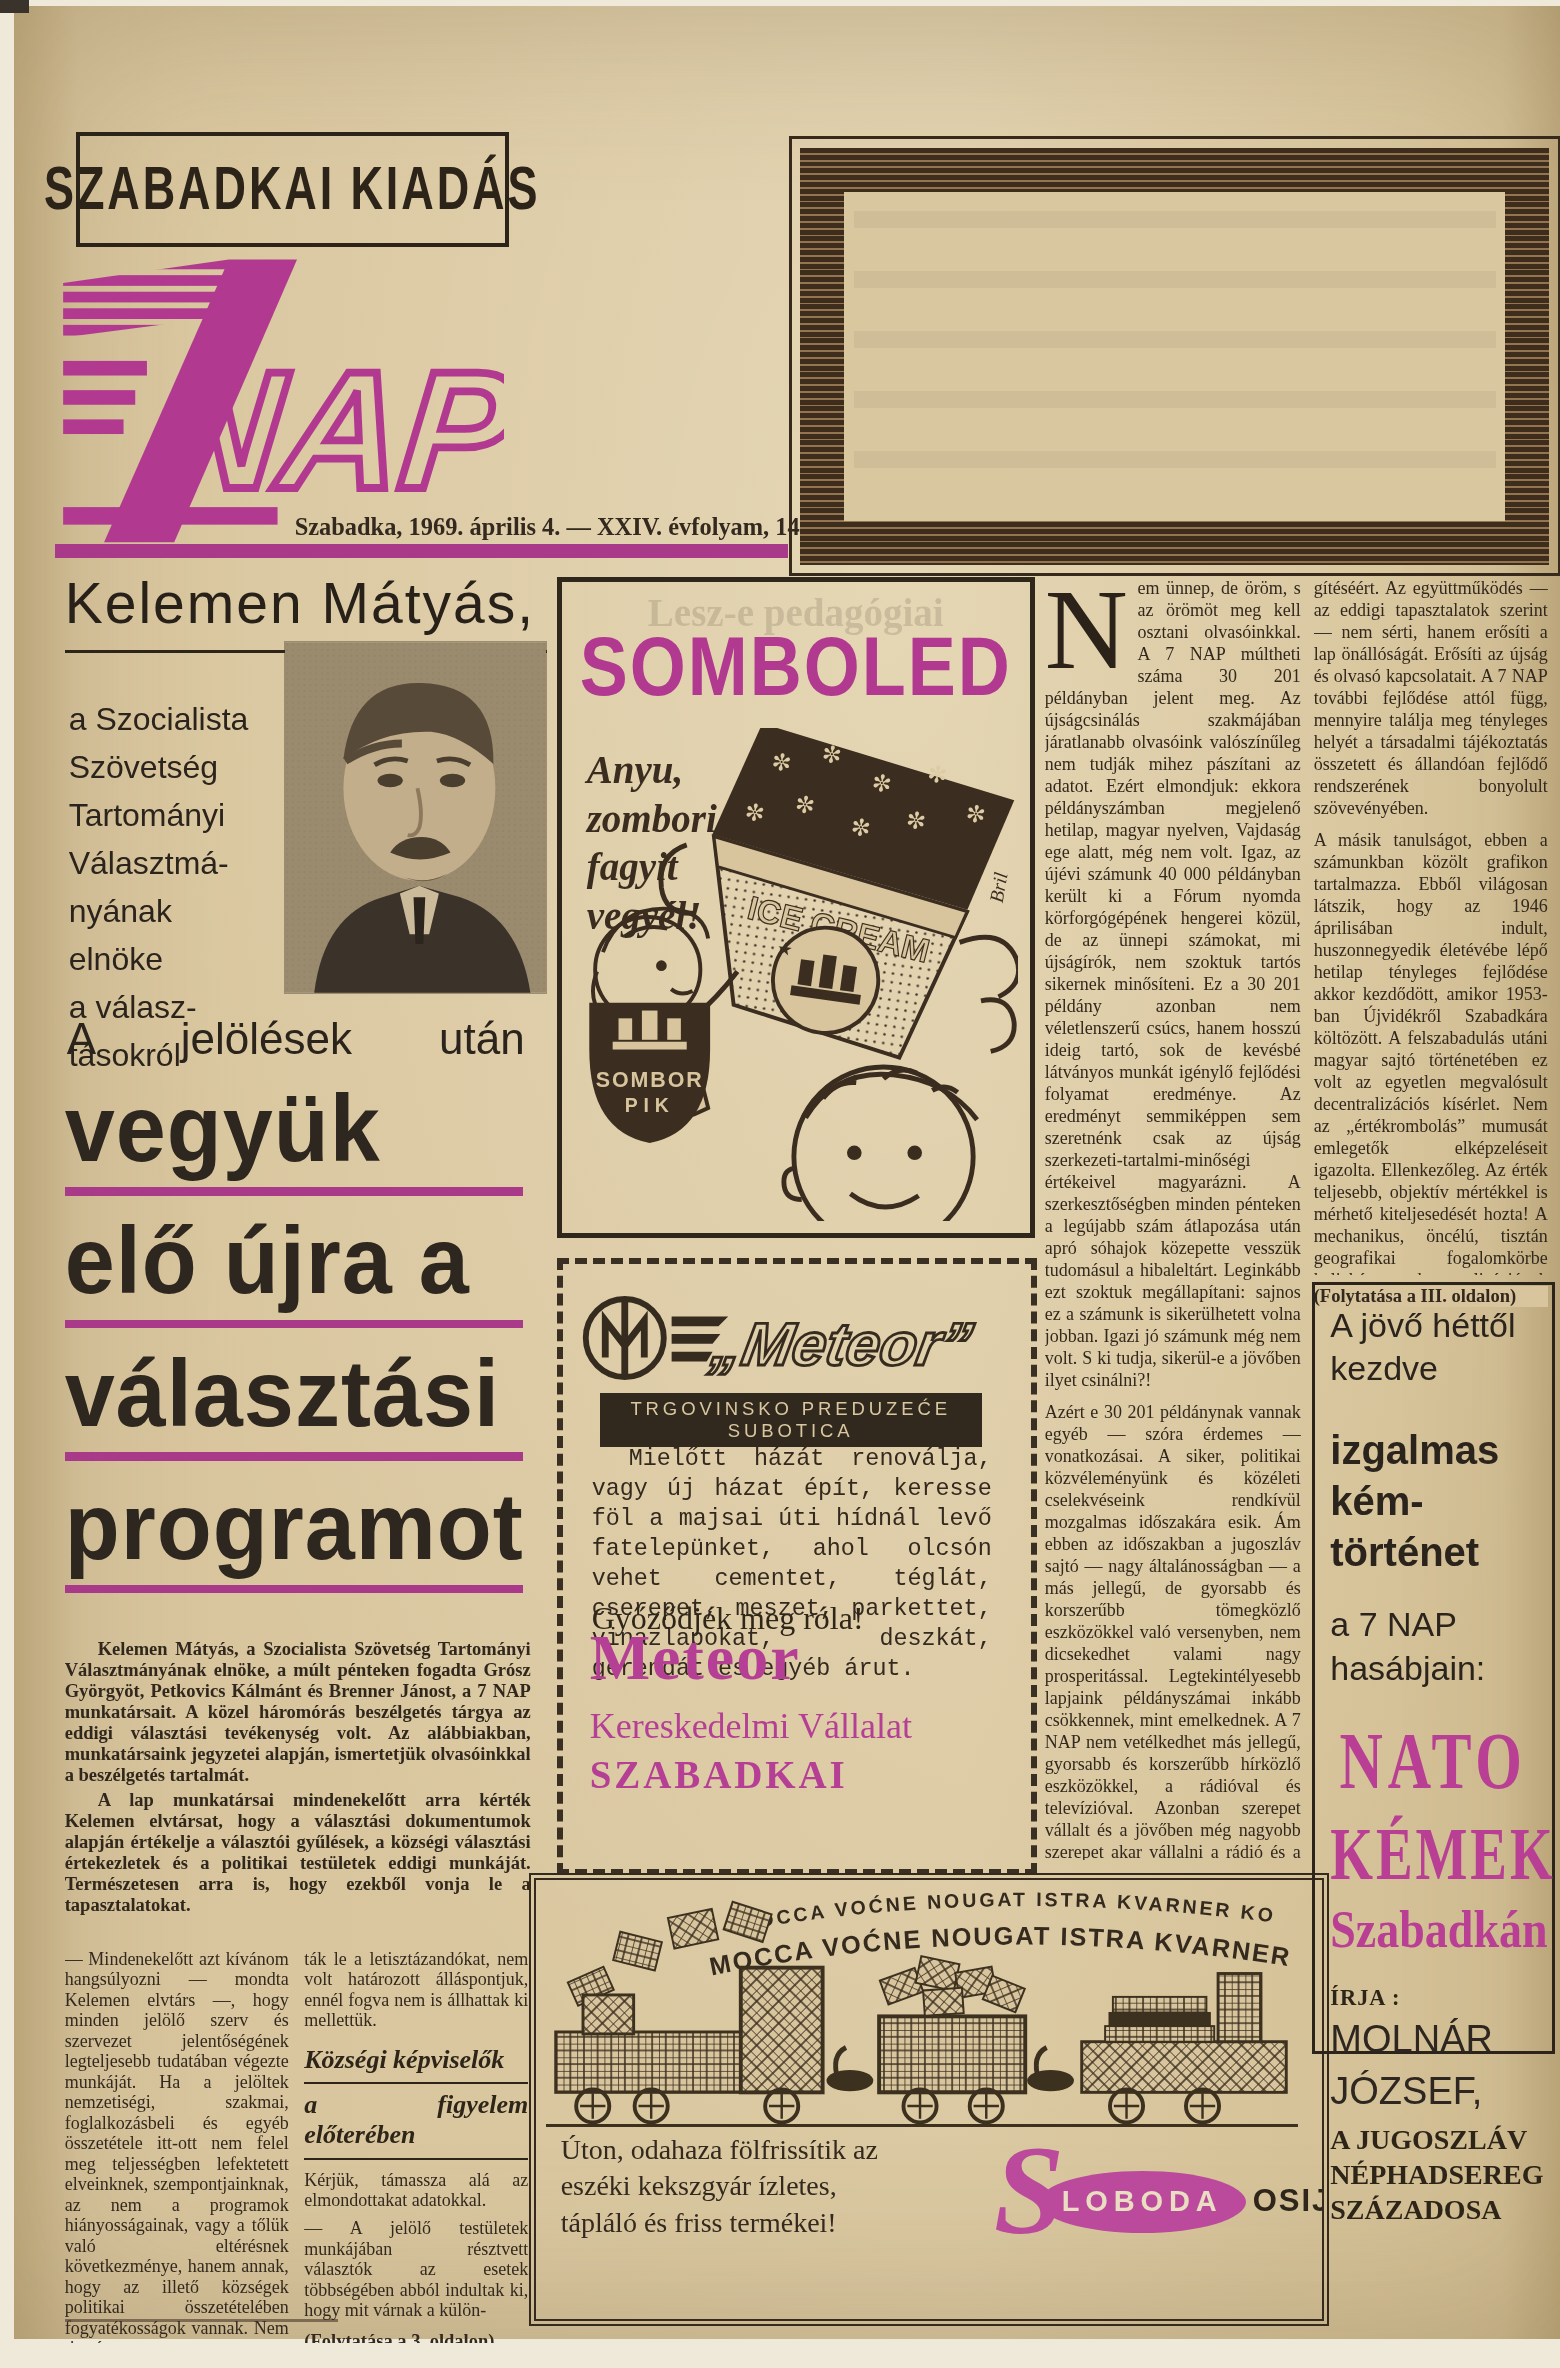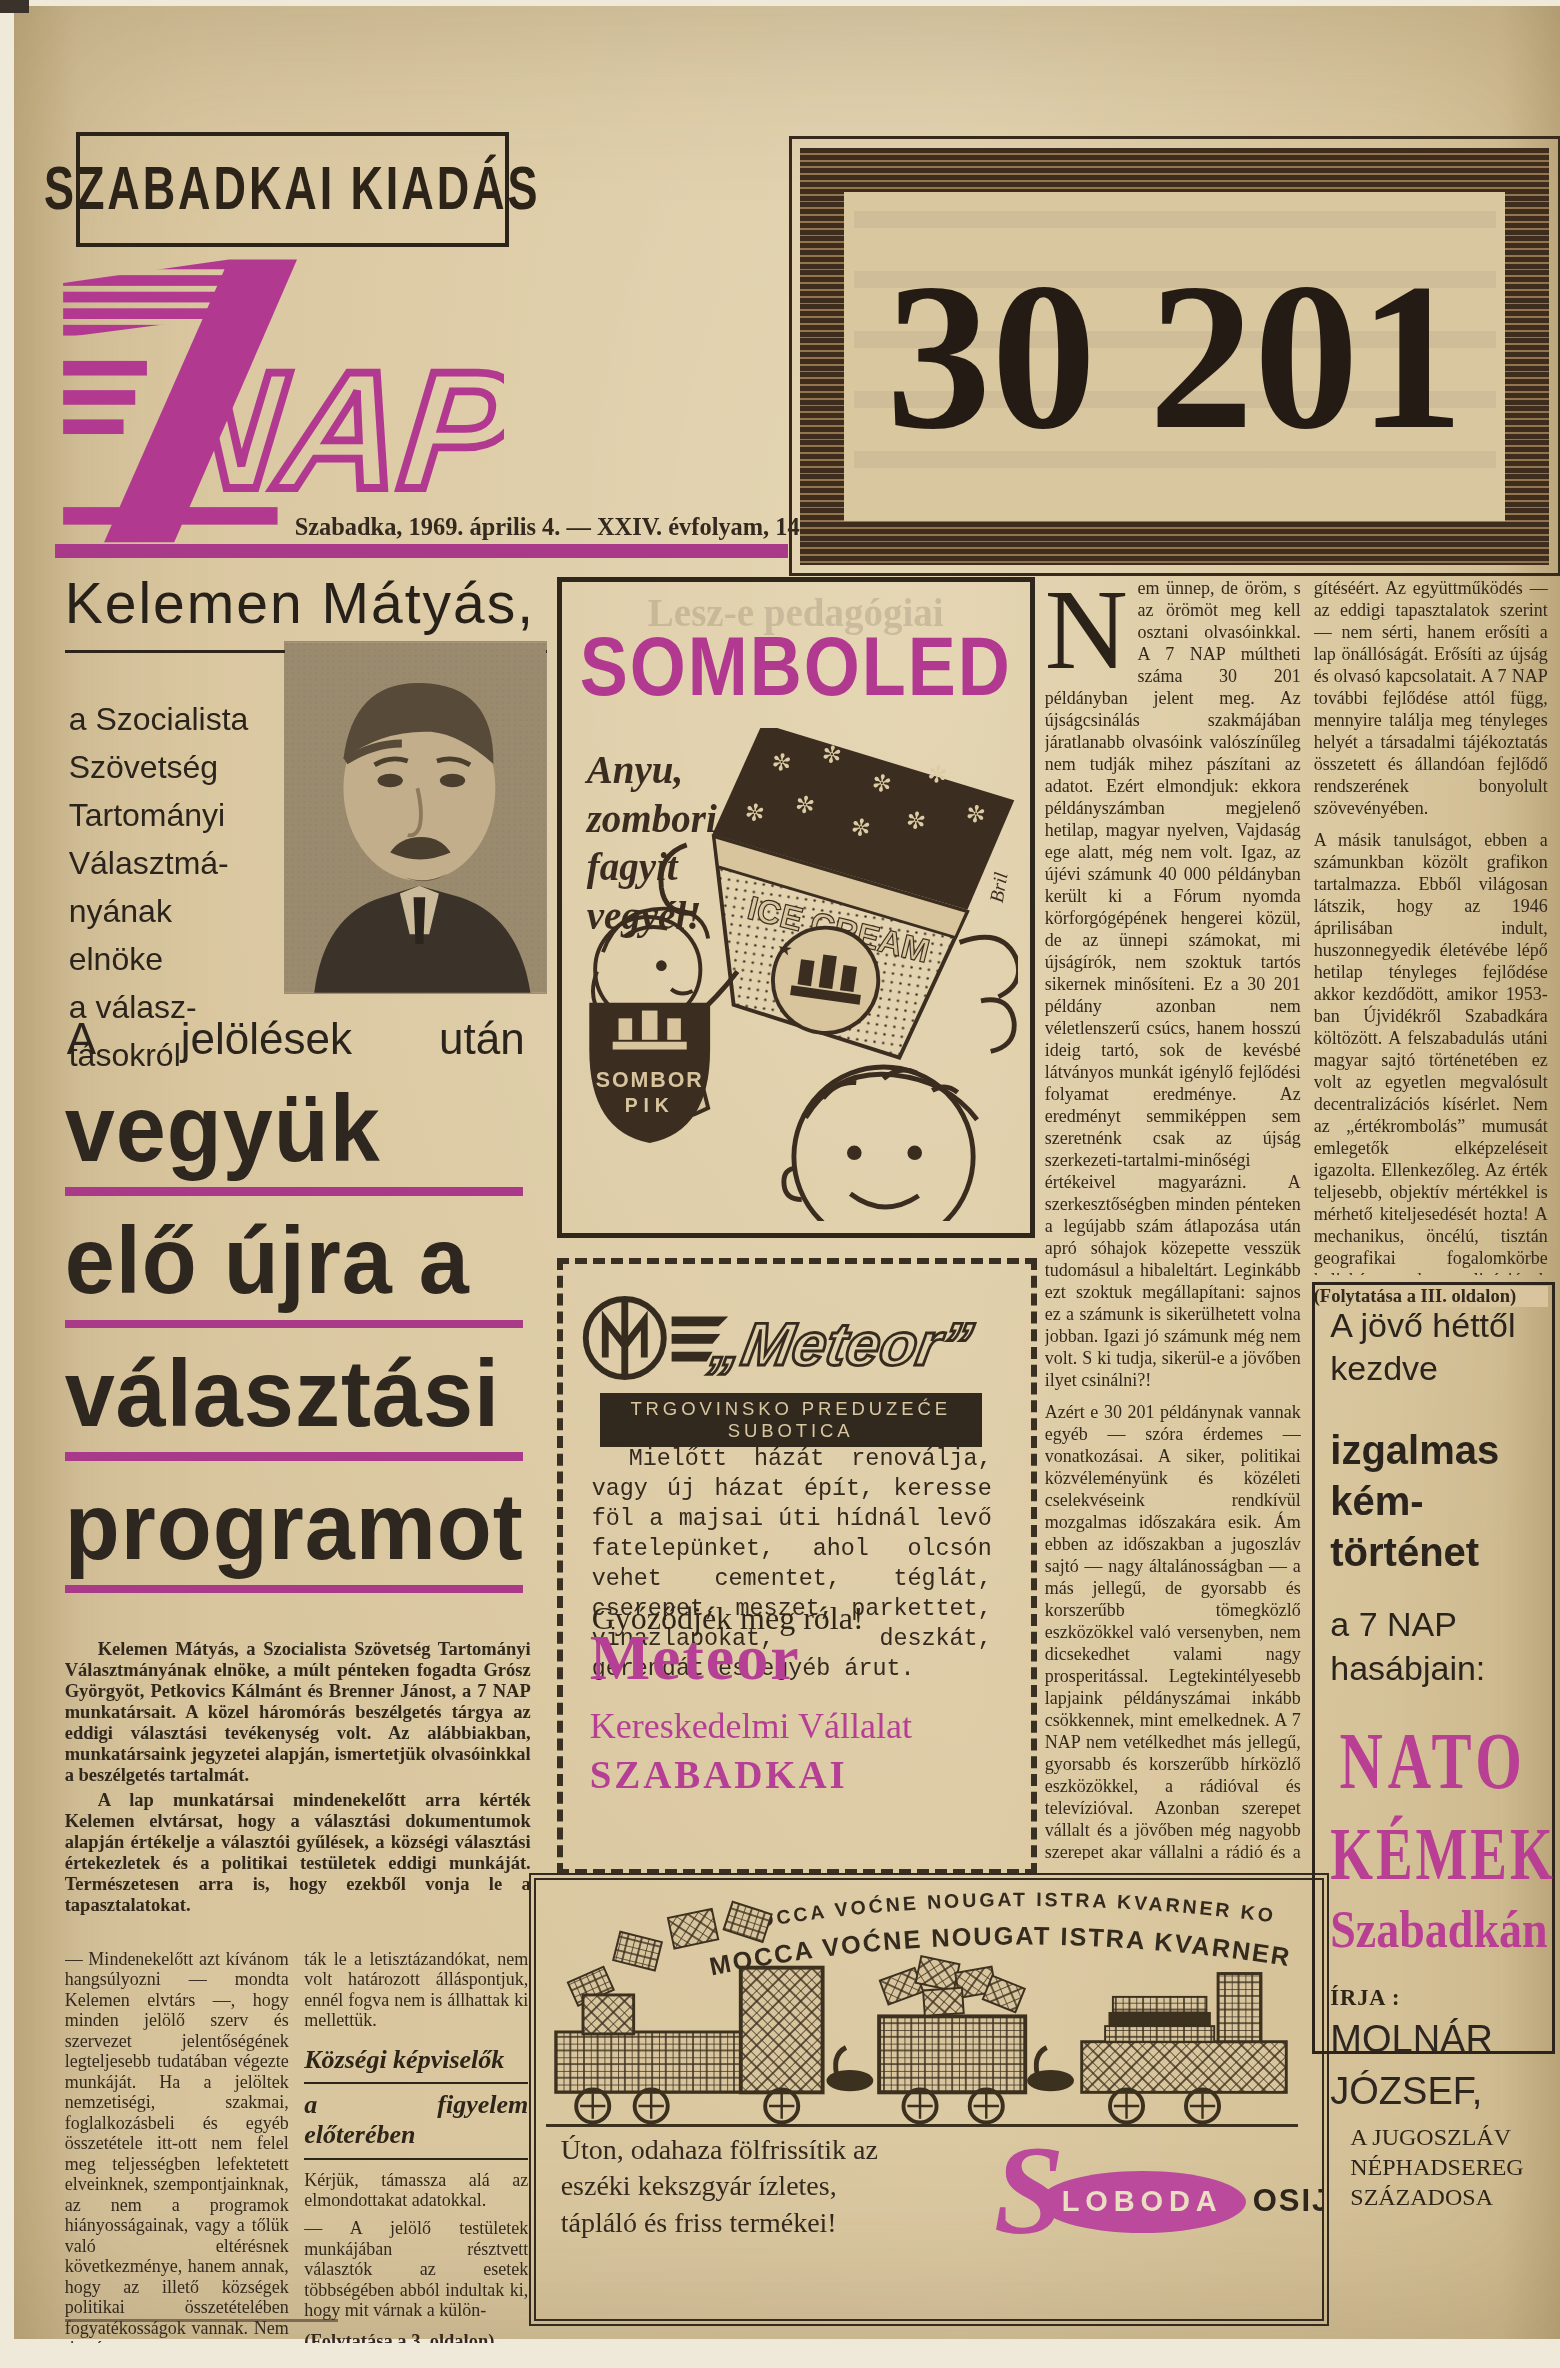--- a/index.html
+++ b/index.html
@@ -117,21 +117,21 @@
   
   .promo{position:absolute;left:1298px;top:1276px;width:243px;height:772px;border:3.9px solid #2c241a;box-sizing:border-box;padding:19.5px 15.6px;}
   .promo .intro{font-family:"Liberation Sans",sans-serif;font-size:34px;color:#2b241c;line-height:1.25;}
   .promo .boldln{font-family:"Liberation Sans",sans-serif;font-weight:bold;font-size:40px;color:#2b241c;line-height:1.22;margin-top:2px;}
   .promo .mid{font-family:"Liberation Sans",sans-serif;font-size:34px;color:#2b241c;line-height:1.3;}
   .promo .nato{font-weight:bold;font-size:60px;color:#b83f93;letter-spacing:4.9px;transform:scaleY(1.35);transform-origin:center top;text-align:center;margin-top:25px;}
   .promo .kemek{font-weight:bold;font-size:55px;color:#b83f93;letter-spacing:2.9px;transform:scaleY(1.35);transform-origin:center top;text-align:center;margin-top:27px;}
   .promo .szab{font-weight:bold;font-size:46px;color:#b83f93;text-align:center;margin-top:25px;transform:scaleY(1.15);transform-origin:center top;}
   .promo .irja{font-weight:bold;font-size:22.4px;color:#2e2519;margin-top:33px;letter-spacing:1px;}
   .promo .author{font-family:"Liberation Sans",sans-serif;font-size:38px;color:#2e2620;line-height:1.2;margin-top:5.9px;}
-  .promo .atitle{font-weight:normal;font-size:24px;color:#2e2519;line-height:1.25;margin-top:7.8px;margin-left:20px;}
+  .promo .atitle{font-weight:bold;font-size:28px;color:#2e2519;line-height:1.25;margin-top:7.8px;}
 
   .bottom-rule{position:absolute;left:51px;top:2313px;width:273px;height:2.9px;background:rgba(60,46,32,.55);}
   .right-shade{position:absolute;right:0;top:0;width:15.6px;height:100%;background:linear-gradient(90deg,transparent,rgba(90,66,36,.45));}
 </style>
 </head>
 <body>
 
 <div class="page">
   <div class="corner-mark"></div>
   <div class="right-shade"></div>
@@ -155,21 +155,20 @@
     <text x="128" y="252" font-family="Liberation Sans, sans-serif" font-weight="bold" font-style="italic" font-size="172" fill="none" stroke="#b13a90" stroke-width="8" transform="skewX(-6)">NAP</text>
   </svg>
 
   <div class="dateline">Szabadka, 1969. április 4. — XXIV. évfolyam, 14. szám</div>
   <div class="dateline-bar"></div>
 
   <div class="circ-box">
     <div class="circ-hatch">
       <div class="circ-inner">
         <div class="circ-ghost"></div>
-        <span class="circ-num">30 201</span>
       </div>
     </div>
   </div>
 
   <div class="la-title">Kelemen Mátyás,</div>
 
   <div class="la-sub">
     <div>a Szocialista</div>
     <div>Szövetség</div>
     <div>Tartományi</div>

